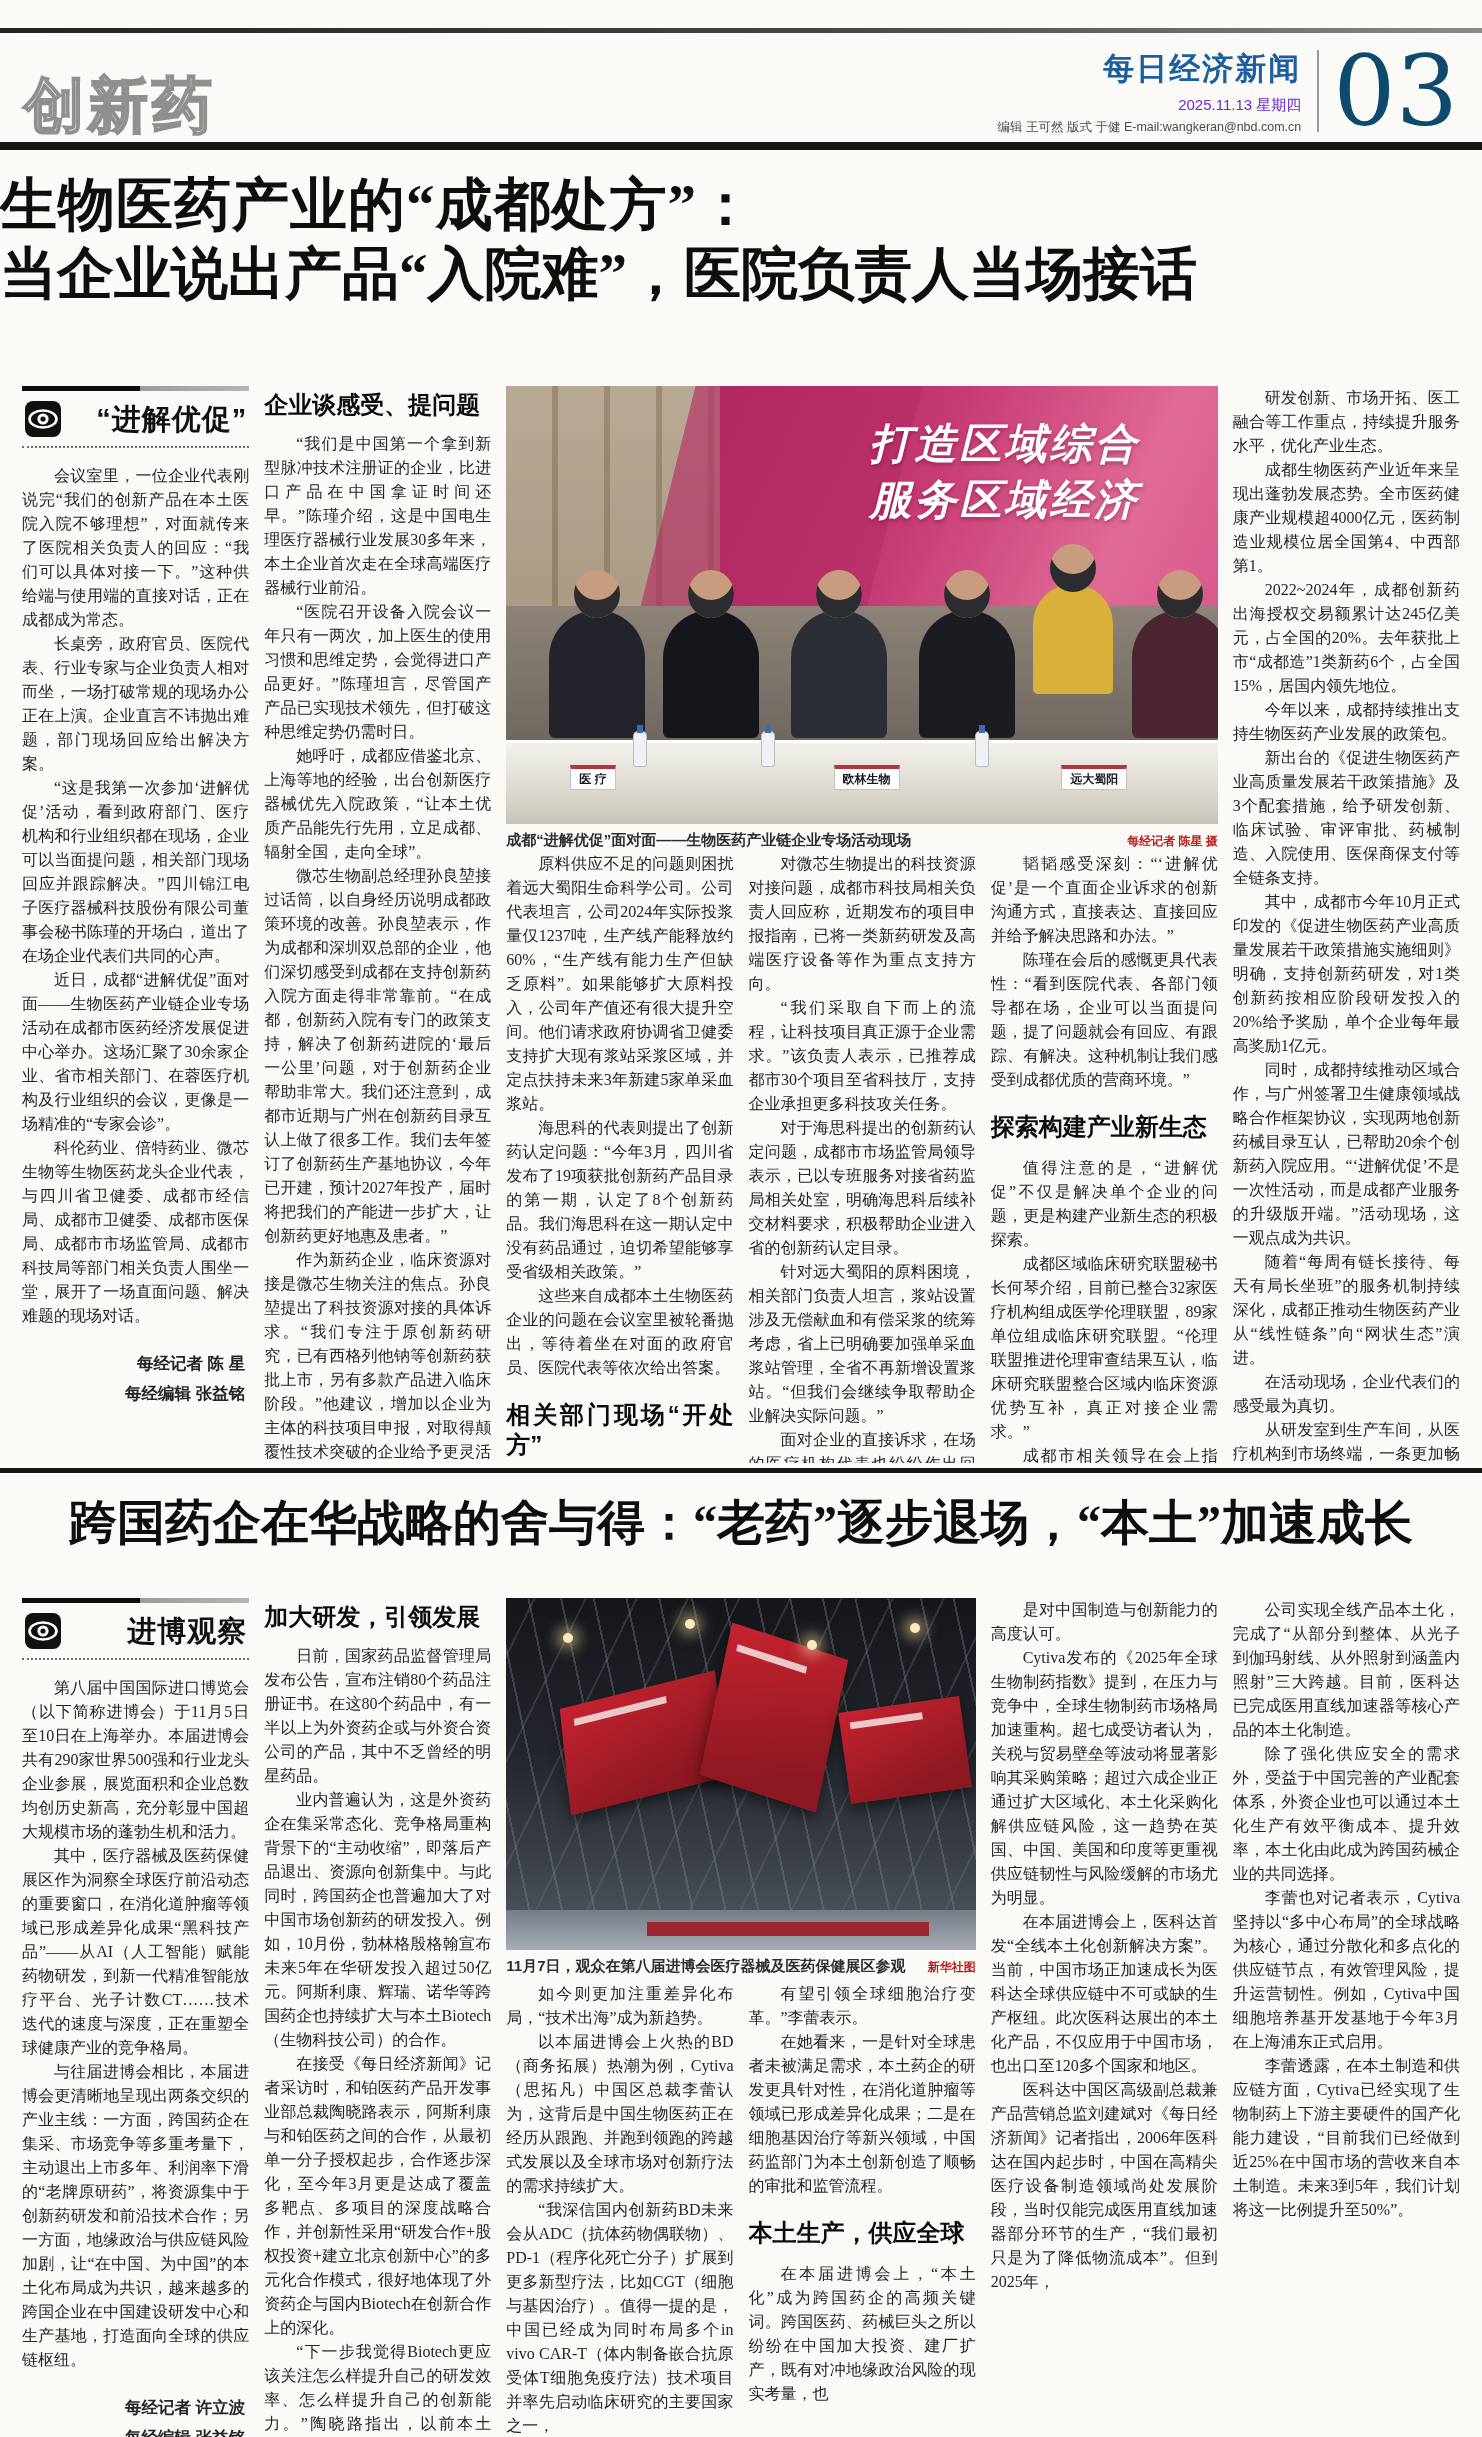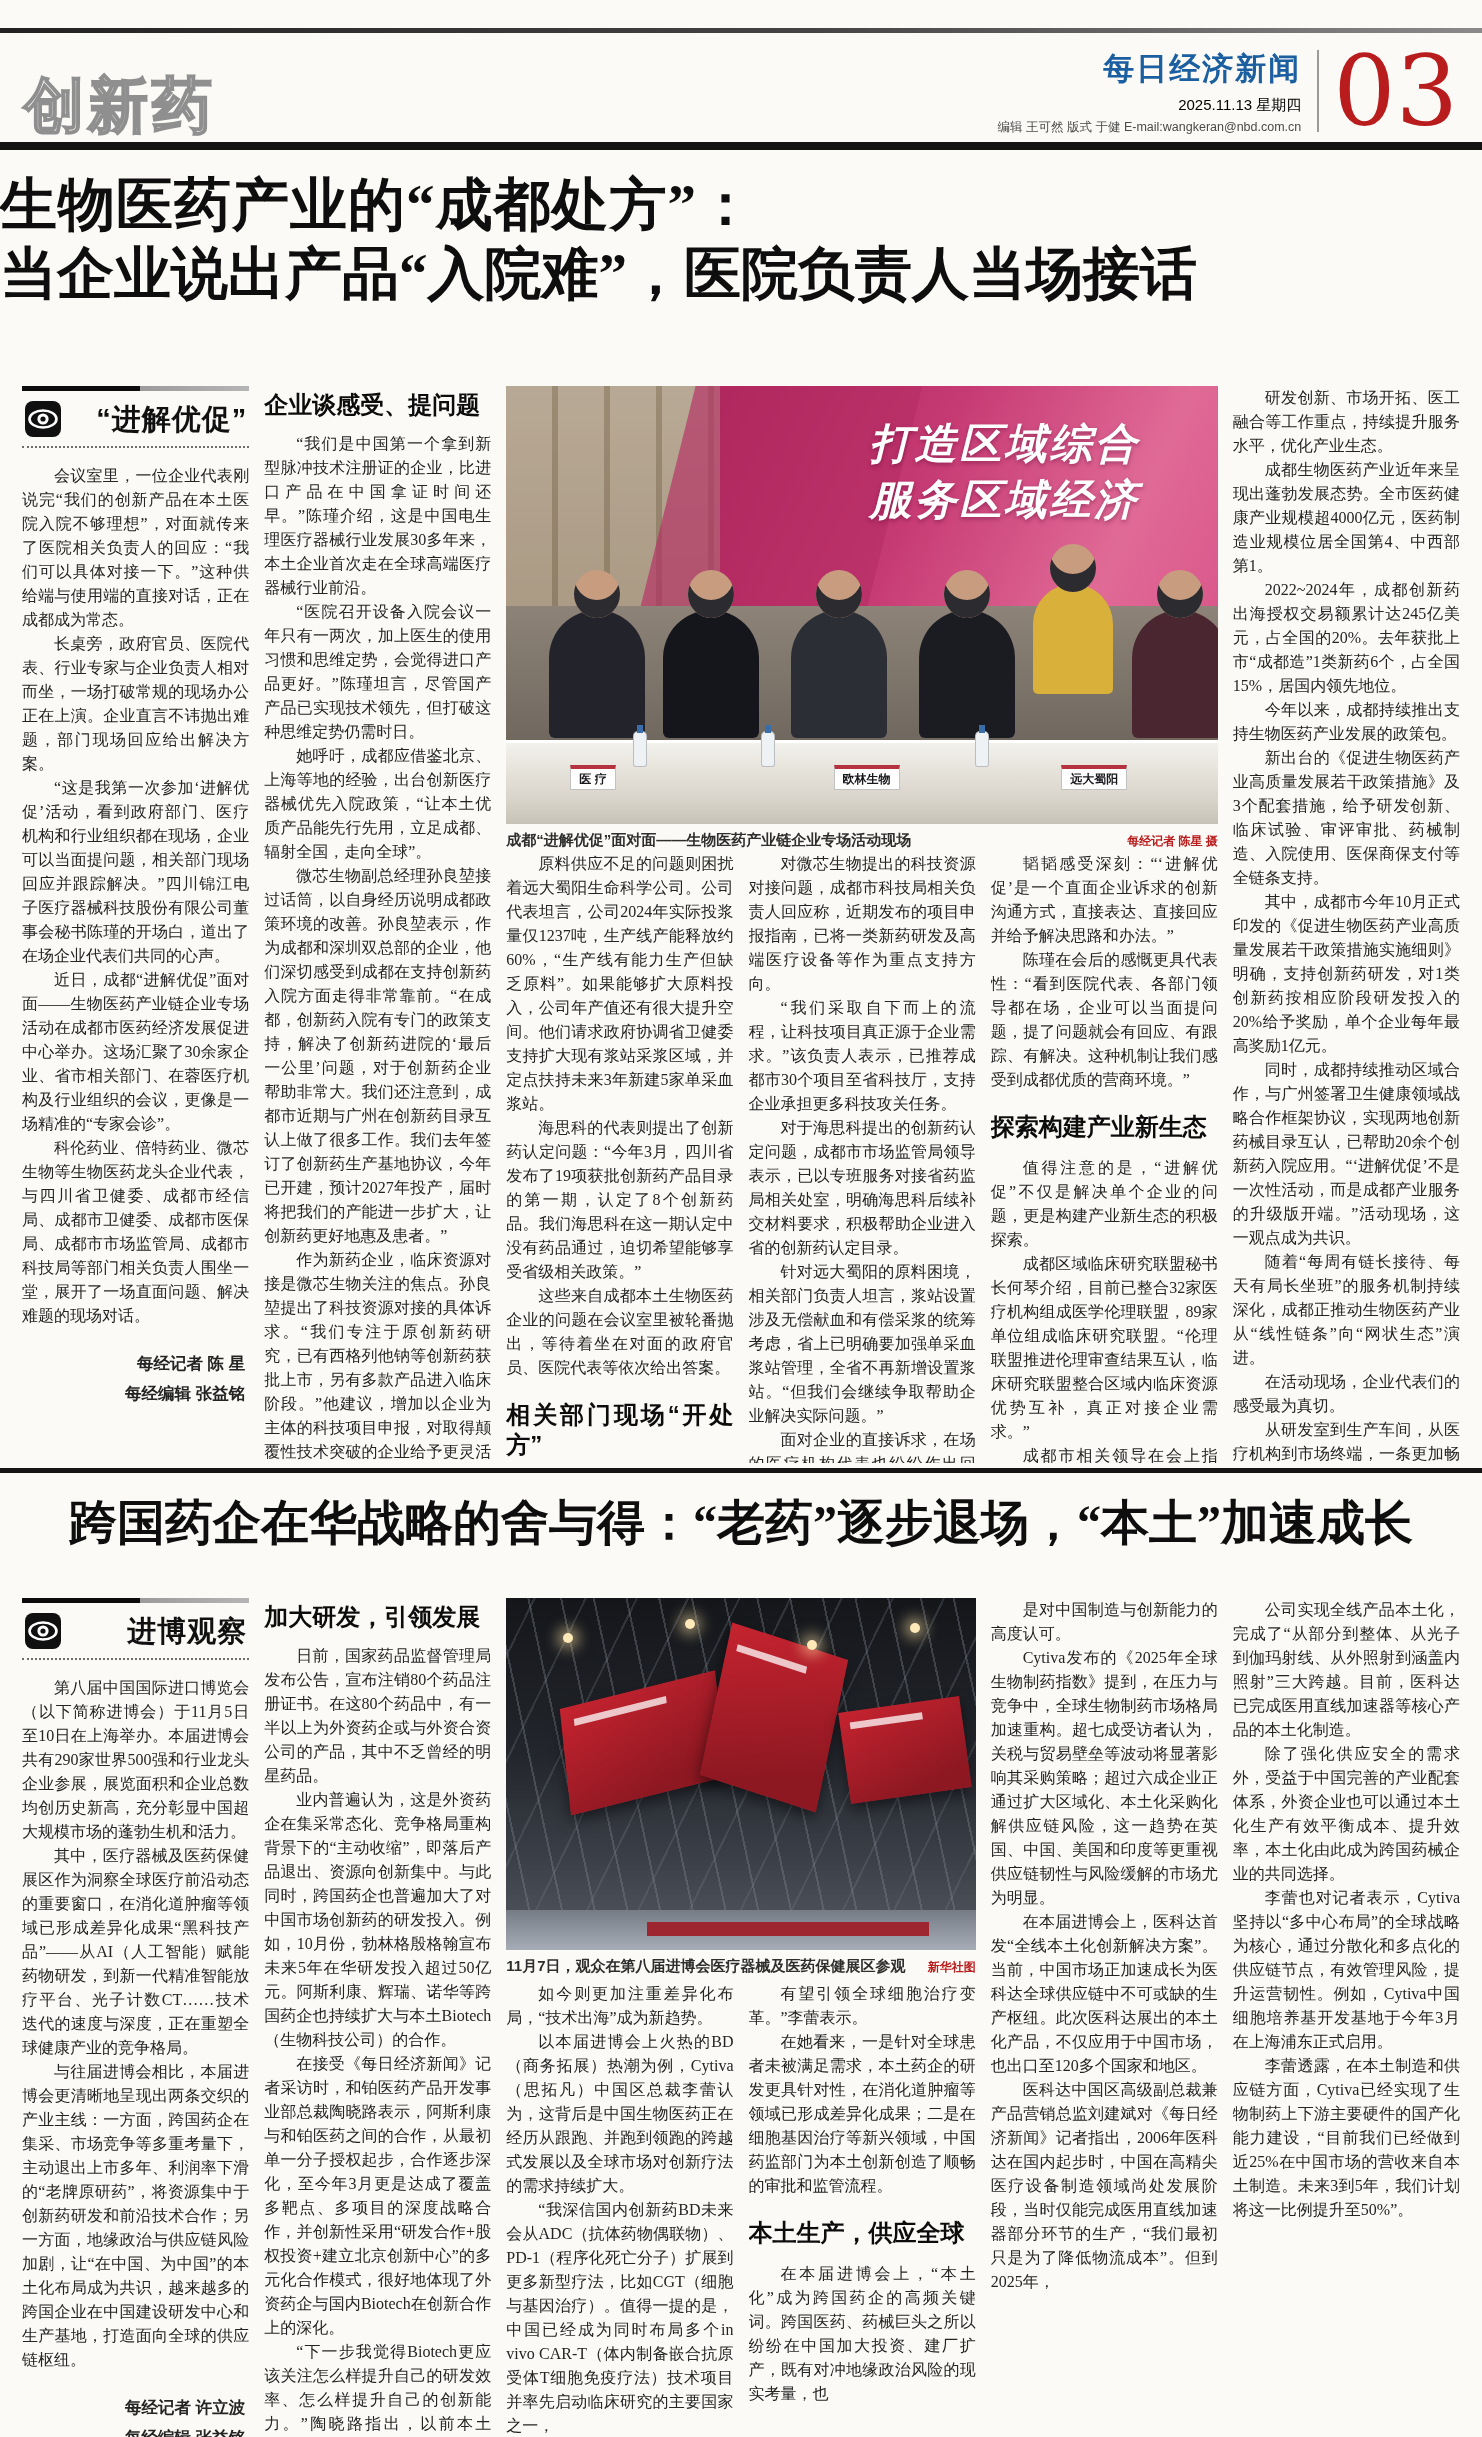--- a/index.html
+++ b/index.html
@@ -14,24 +14,24 @@
     background:linear-gradient(to right,#222 0%,#444 55%,#8a8a8a 100%); }
   .pheader { position:absolute; top:40px; left:24px; right:24px; height:96px;
     display:flex; justify-content:space-between; align-items:flex-end; }
   .section-title { font-family:"Liberation Sans","DejaVu Sans",sans-serif;
     font-size:60px; font-weight:700; line-height:1; letter-spacing:4px;
     color:#f6f6f4; -webkit-text-stroke:2px #8f8f8f; text-stroke:2px #8f8f8f; }
   .mast { display:flex; align-items:stretch; }
   .mast-info { text-align:right; display:flex; flex-direction:column; justify-content:flex-end; padding-right:16px; }
   .mast-name { color:#1b5fa0; font-size:31px; font-weight:700; letter-spacing:2px;
     font-family:"Liberation Sans","DejaVu Sans",sans-serif; margin-bottom:6px; }
-  .mast-date { font-size:15px; color:#000000; font-family:"Liberation Sans",sans-serif; margin-bottom:4px; }
+  .mast-date { font-size:15px; color:#6d28d9; font-family:"Liberation Sans",sans-serif; margin-bottom:4px; }
   .mast-staff { font-size:12.5px; color:#4a4a4a; font-family:"Liberation Sans",sans-serif; }
   .mast-div { width:2px; background:#9a9a9a; margin:4px 0; }
-  .page-num { font-size:98px; line-height:0.92; color:#b91c1c; padding-left:14px;
+  .page-num { font-size:98px; line-height:0.92; color:#0c4a6e; padding-left:14px;
     font-family:"DejaVu Serif","Liberation Serif",serif; font-weight:400; }
   .headrule { position:absolute; top:142px; left:0; right:0; height:8px; background:#141414; }
 
   
   .a1-head { position:absolute; top:172px; left:0; right:0; text-align:left; font-weight:700; color:#0e0e0e; }
   .a1-head .l1 { font-size:57px; line-height:66px; letter-spacing:1px; }
   .a1-head .l2 { font-size:57px; line-height:72px; }
   .mid-rule { position:absolute; top:1468px; left:0; right:0; height:5px; background:#151515; }
   .a2-head { position:absolute; top:1494px; left:30px; right:30px; text-align:center;
     font-size:48px; line-height:58px; font-weight:700; color:#0e0e0e; }

